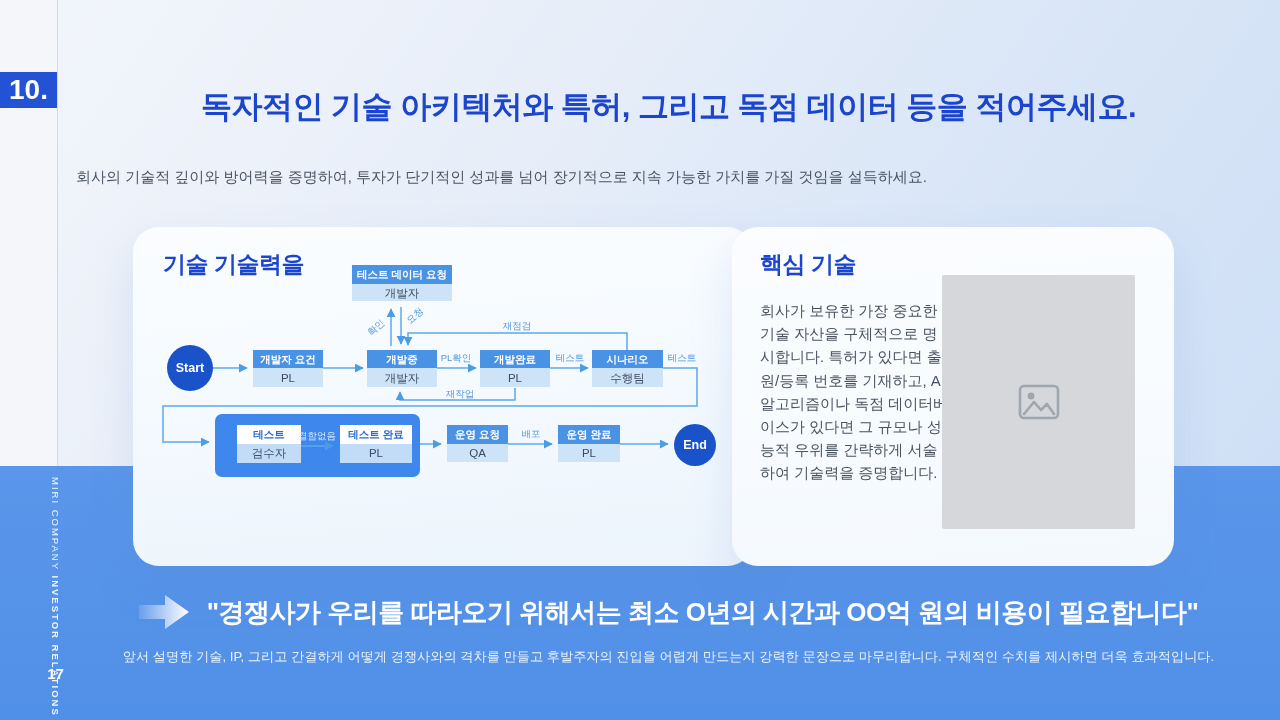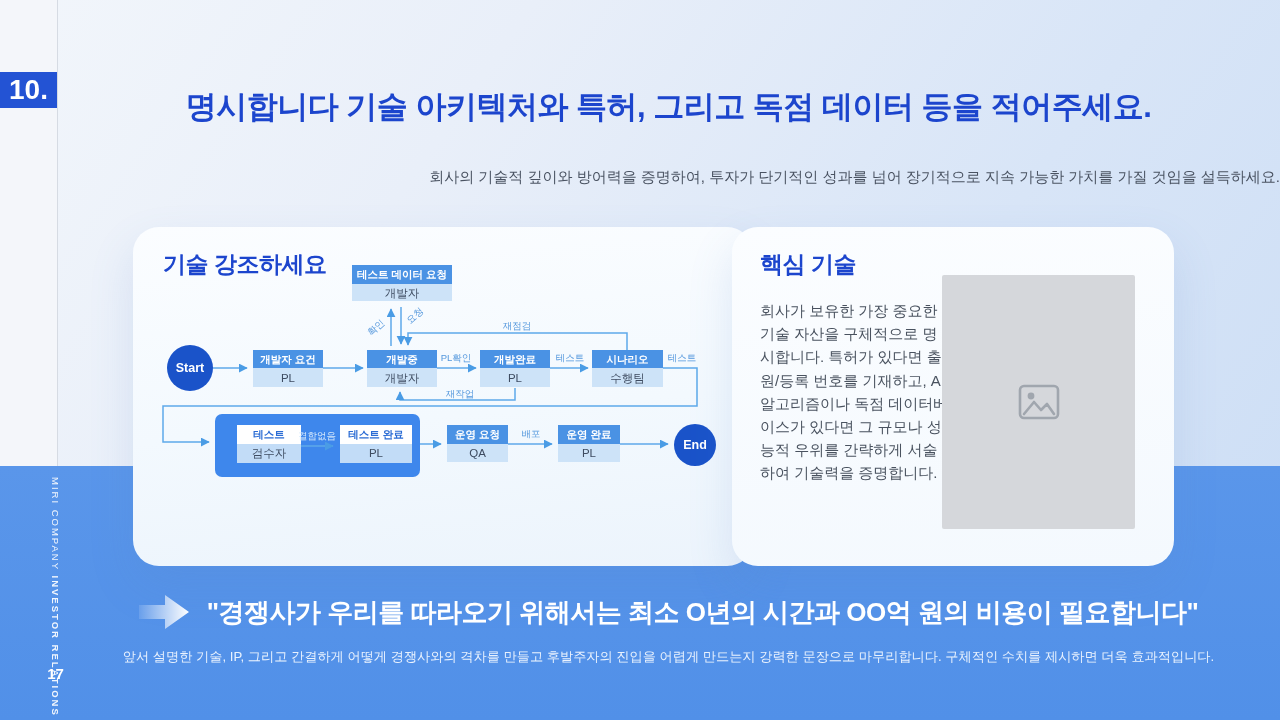--- a/index.html
+++ b/index.html
@@ -27,21 +27,21 @@
                align-items:center; justify-content:center; gap:16px; }
   .quote { color:#fff; font-size:26px; font-weight:800; letter-spacing:-0.5px; }
   .band-desc { position:absolute; left:57px; right:0; top:648px; text-align:center;
                color:#e9f2fe; font-size:13.2px; }
 
   
   .eyebrow { position:absolute; left:57px; right:0; top:60px; text-align:center;
              color:#2e6fe2; font-size:15px; font-weight:600; }
   .title { position:absolute; left:57px; right:0; top:86px; text-align:center;
            color:#1c45cd; font-size:31px; font-weight:800; letter-spacing:-0.5px; }
-  .subtitle { position:absolute; left:57px; right:0; top:168px; text-align:right;
+  .subtitle { position:absolute; left:50px; right:0; top:168px; text-align:left;
               color:#4a5362; font-size:15px;padding-left:26px; }
 
   
   .card { position:absolute; top:227px; height:339px; border-radius:26px;
           box-shadow:0 20px 45px rgba(90,130,200,.16); }
   .card-left { left:133px; width:620px; background:linear-gradient(175deg,#fbfdff 0%,#f3f9fe 55%,#ecf4fc 100%); }
   .card-right { left:732px; width:442px; background:linear-gradient(175deg,#fbfdff 0%,#f4f9fe 100%); }
   .card-title { position:absolute; left:30px; top:22px; color:#1c45cd; font-size:23px; font-weight:800; letter-spacing:-0.5px; }
   .card-right .card-title { left:28px; }
 
@@ -73,25 +73,25 @@
   <div class="rail"></div>
   <div class="rail-divider"></div>
   <div class="num-badge">
     <span>10.</span>
   </div>
   <div class="brand-vert">
     <span>MIRI COMPANY </span><b>INVESTOR RELATIONS</b>
   </div>
   <div class="page-num">17</div>
 
-  <div class="title">명시합니다 기술 아키텍처와 특허, 그리고 독점 데이터 등을 적어주세요.</div>
+  <div class="title">독자적인 기술 아키텍처와 특허, 그리고 독점 데이터 등을 적어주세요.</div>
   <div class="subtitle">회사의 기술적 깊이와 방어력을 증명하여, 투자가 단기적인 성과를 넘어 장기적으로 지속 가능한 가치를 가질 것임을 설득하세요.</div>
 
   <div class="card card-left">
-    <div class="card-title">기술 강조하세요</div>
+    <div class="card-title">기술 기술력을</div>
 
     <svg class="diagram" viewBox="0 0 600 237">
       <defs>
         <marker id="arr" markerWidth="7" markerHeight="7" refX="5.5" refY="3" orient="auto">
           <path d="M0,0 L6,3 L0,6 Z" fill="#4a9ce5"></path>
         </marker>
       </defs>
 
       <g>
         <path class="edge" d="M63,110 H97" marker-end="url(#arr)"></path>

